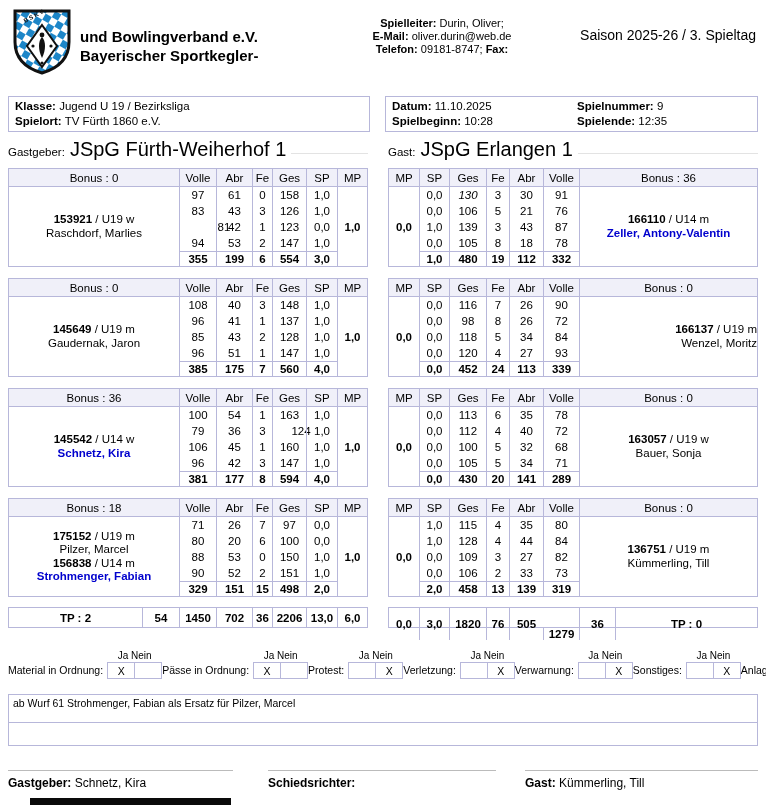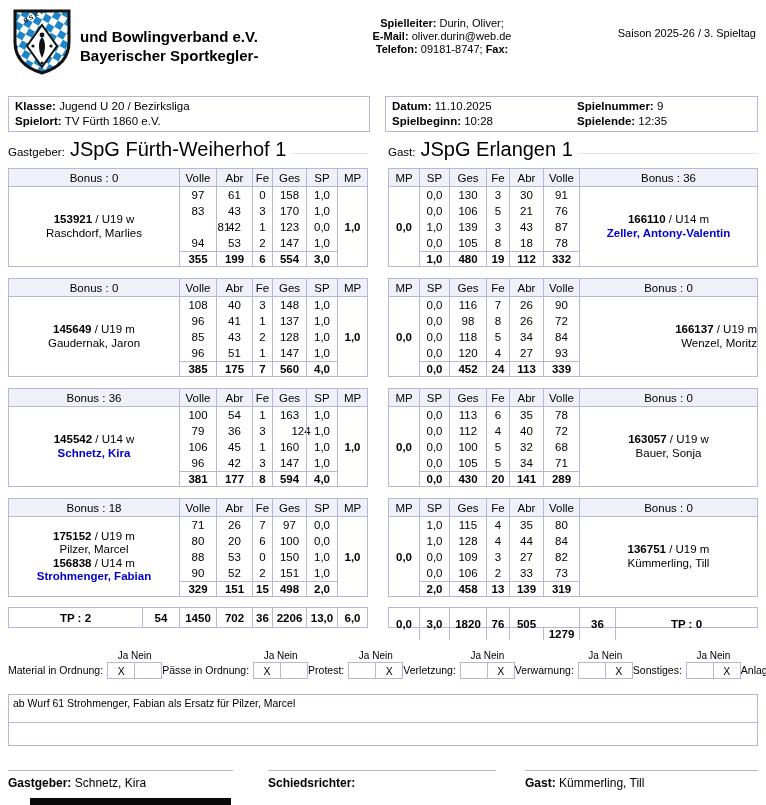--- a/index.html
+++ b/index.html
@@ -6,21 +6,21 @@
   .page{position:relative;width:766px;height:805px;background:#fff;
         font-family:"Liberation Sans",sans-serif;color:#000;overflow:hidden;}
   b,.b{font-weight:bold;}
   
   .hdr{position:absolute;left:0;top:0;width:766px;height:92px;}
   .logo{position:absolute;left:12px;top:8px;}
   .orgname{position:absolute;left:80px;top:27px;font-size:15px;font-weight:bold;line-height:19px;}
   .contact{position:absolute;left:352px;top:17px;width:180px;font-size:11px;line-height:13px;text-align:center;}
   .titlebox{position:absolute;right:10px;top:27px;text-align:right;}
   .title{font-size:17px;font-weight:bold;line-height:19px;}
-  .subtitle{font-size:11px;}
+  .subtitle{font-size:14px;}
   
   .infobox{position:absolute;top:96px;height:36px;border:1px solid #b7b7da;box-sizing:border-box;
            font-size:11.5px;padding:2px 6px;line-height:15px;background:#fff;}
   .infoL{left:8px;width:362px;}
   .infoR{left:385px;width:373px;}
   .ig{display:grid;grid-template-columns:185px 1fr;}
   
   .teamrow{position:absolute;top:138px;height:30px;display:flex;align-items:baseline;gap:5px;}
   .teamrow .lbl{font-size:11.5px;}
   .teamrow .tname{font-size:20px;white-space:nowrap;}
@@ -107,21 +107,21 @@
       <div><b>Spielleiter:</b> <span>Durin, Oliver;</span></div>
       <div><b>E-Mail:</b> <span>oliver.durin@web.de</span></div>
       <div><b>Telefon:</b> <span>09181-8747;</span> <b>Fax:</b></div>
     </div>
     <div class="titlebox">
       <div class="subtitle">Saison 2025-26 / 3. Spieltag</div>
     </div>
   </div>
 
   <div class="infobox infoL">
-    <div><b>Klasse:</b> <span>Jugend U 20 / Bezirksliga</span></div>
+    <div><b>Klasse:</b> <span>Jugend U 19 / Bezirksliga</span></div>
     <div><b>Spielort:</b> <span>TV Fürth 1860 e.V.</span></div>
   </div>
   <div class="infobox infoR">
     <div class="ig">
       <div><b>Datum:</b> <span>11.10.2025</span></div>
       <div><b>Spielnummer:</b> <span>9</span></div>
       <div><b>Spielbeginn:</b> <span>10:28</span></div>
       <div><b>Spielende:</b> <span>12:35</span></div>
     </div>
   </div>
@@ -152,21 +152,21 @@
         </div>
         <div class="c mcell bl" style="grid-area: 2 / 7 / 7;">1,0</div>
         <div class="c bl" style="grid-area: 2 / 2;">97</div>
         <div class="c bl" style="grid-area: 2 / 3;">61</div>
         <div class="c bl" style="grid-area: 2 / 4;">0</div>
         <div class="c bl" style="grid-area: 2 / 5;">158</div>
         <div class="c bl" style="grid-area: 2 / 6;">1,0</div>
         <div class="c bl" style="grid-area: 3 / 2;">83</div>
         <div class="c bl" style="grid-area: 3 / 3;">43</div>
         <div class="c bl" style="grid-area: 3 / 4;">3</div>
-        <div class="c bl" style="grid-area: 3 / 5;">170</div>
+        <div class="c bl" style="grid-area: 3 / 5;">126</div>
         <div class="c bl" style="grid-area: 3 / 6;">1,0</div>
         <div class="c bl" style="grid-area: 4 / 2; padding-left: 44px;">81</div>
         <div class="c bl" style="grid-area: 4 / 3;">42</div>
         <div class="c bl" style="grid-area: 4 / 4;">1</div>
         <div class="c bl" style="grid-area: 4 / 5;">123</div>
         <div class="c bl" style="grid-area: 4 / 6;">0,0</div>
         <div class="c bl" style="grid-area: 5 / 2;">94</div>
         <div class="c bl" style="grid-area: 5 / 3;">53</div>
         <div class="c bl" style="grid-area: 5 / 4;">2</div>
         <div class="c bl" style="grid-area: 5 / 5;">147</div>
@@ -307,21 +307,21 @@
         <div class="c hc bl" style="grid-area: 1 / 2;">SP</div>
         <div class="c hc" style="grid-area: 1 / 1;">MP</div>
         <div class="ncell bl" style="grid-area: 2 / 7 / 7;">
           <div><b>166110</b> / U14 m</div>
           <div class="blue">Zeller, Antony-Valentin</div>
         </div>
         <div class="c mcell" style="grid-area: 2 / 1 / 7;">0,0</div>
         <div class="c bl" style="grid-area: 2 / 6;">91</div>
         <div class="c bl" style="grid-area: 2 / 5;">30</div>
         <div class="c bl" style="grid-area: 2 / 4;">3</div>
-        <div class="c bl" style="grid-area: 2 / 3;">130</div>
+        <div class="c bl" style="grid-area: 2 / 3; font-style: italic;">130</div>
         <div class="c bl" style="grid-area: 2 / 2;">0,0</div>
         <div class="c bl" style="grid-area: 3 / 6;">76</div>
         <div class="c bl" style="grid-area: 3 / 5;">21</div>
         <div class="c bl" style="grid-area: 3 / 4;">5</div>
         <div class="c bl" style="grid-area: 3 / 3;">106</div>
         <div class="c bl" style="grid-area: 3 / 2;">0,0</div>
         <div class="c bl" style="grid-area: 4 / 6;">87</div>
         <div class="c bl" style="grid-area: 4 / 5;">43</div>
         <div class="c bl" style="grid-area: 4 / 4;">3</div>
         <div class="c bl" style="grid-area: 4 / 3;">139</div>

